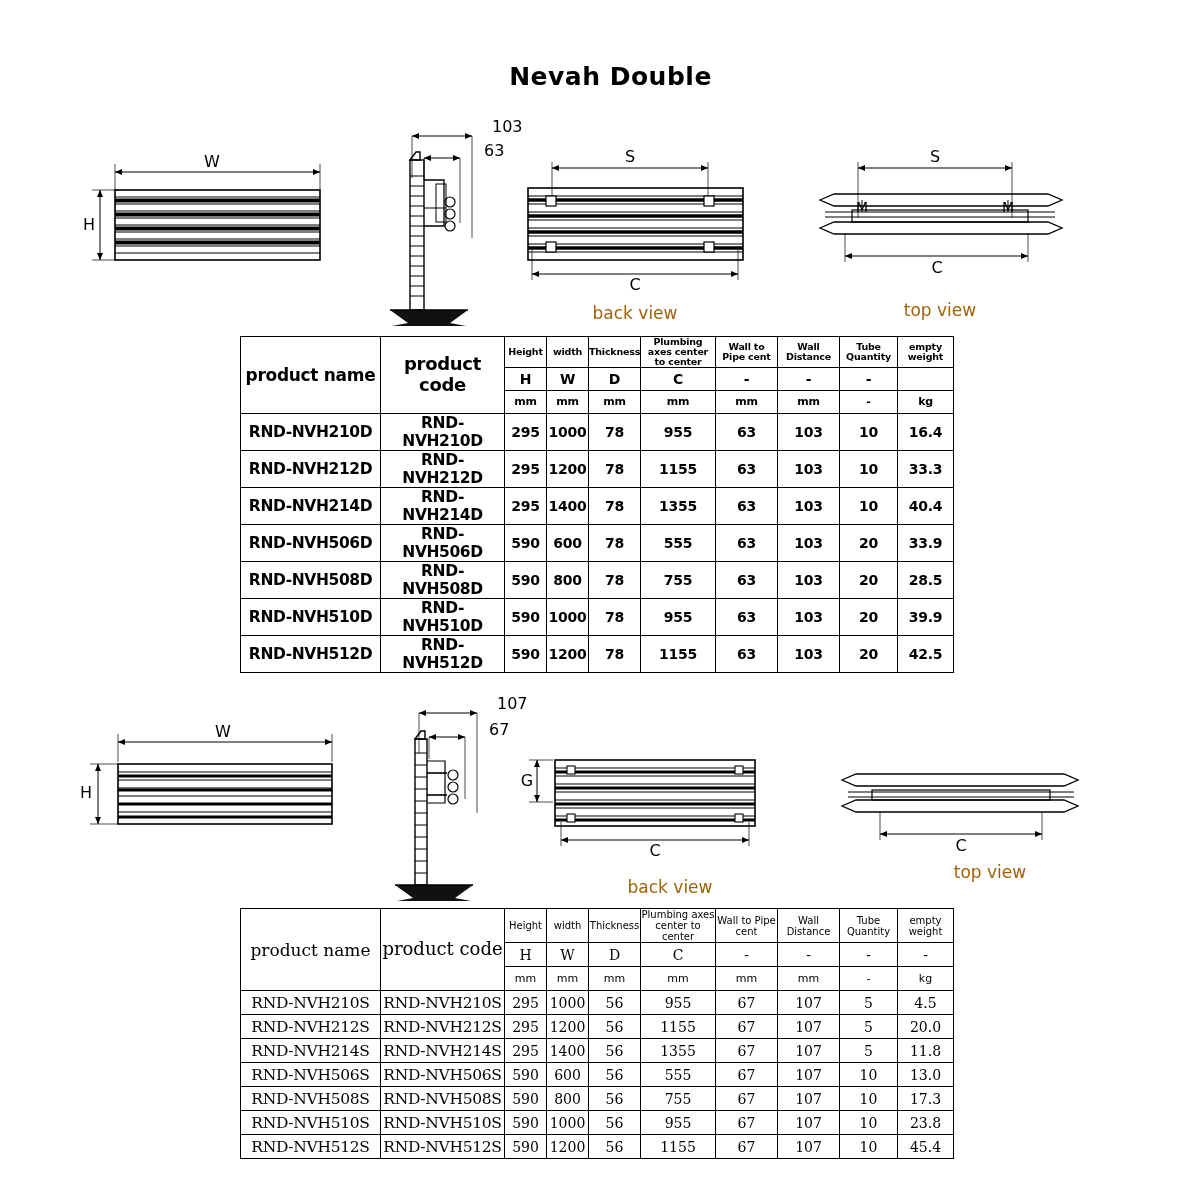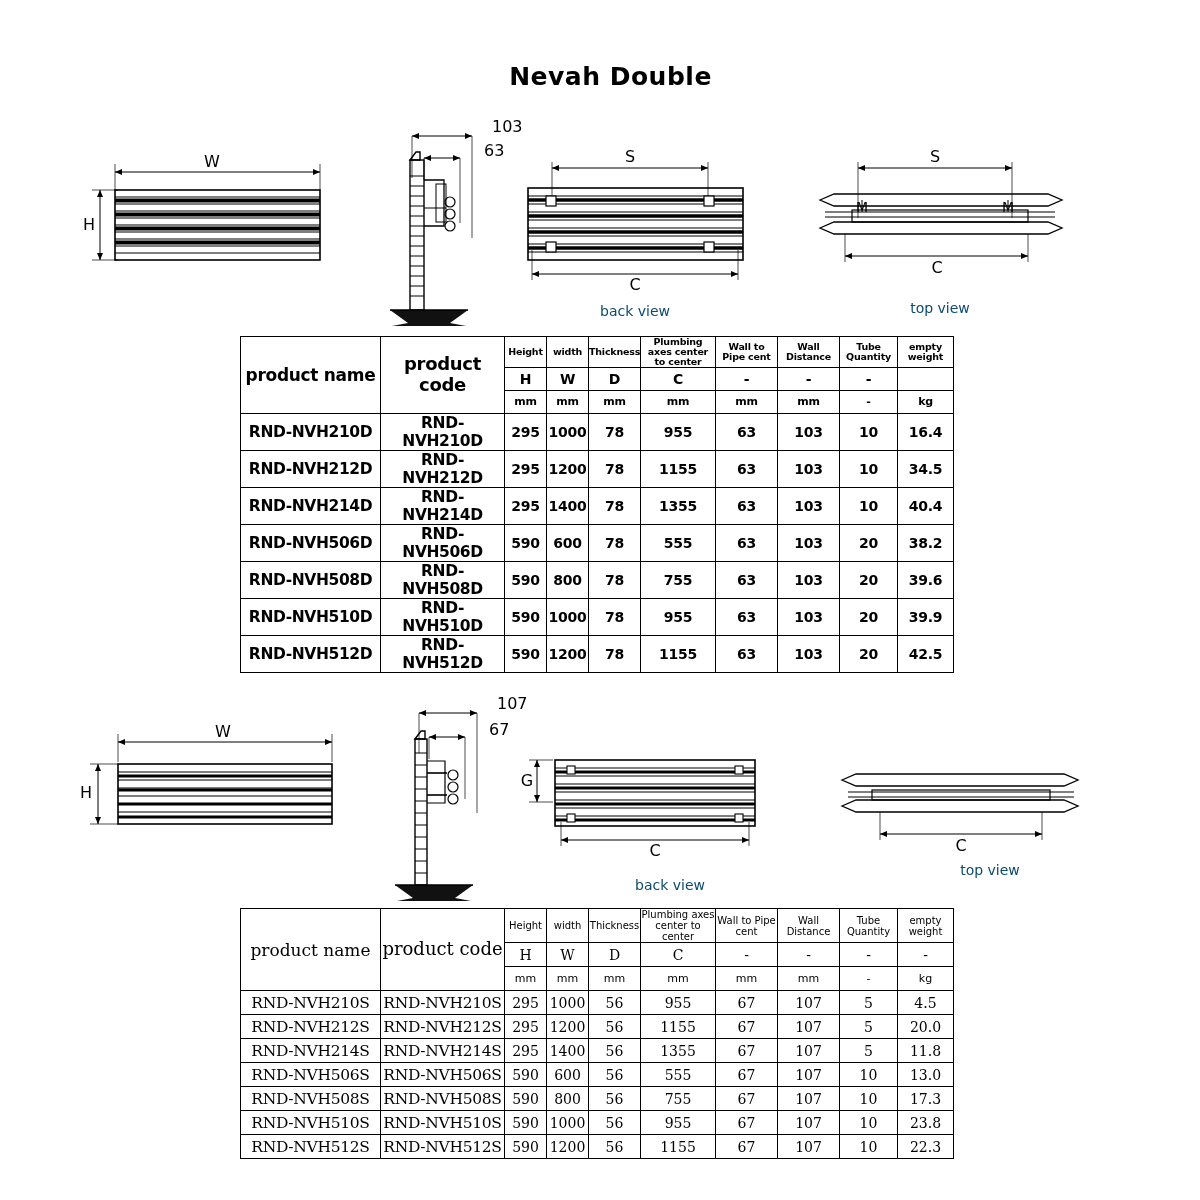--- a/index.html
+++ b/index.html
@@ -17,23 +17,23 @@
     font-weight: bold;
     font-size: 25px;
     font-family: "DejaVu Sans", sans-serif;
     letter-spacing: 0.5px;
   }
   #title-double { position: absolute; left: 0; top: 62px; width: 1200px; padding-left: 21px; }
   #title-single { position: absolute; left: 0; top: 643px; width: 1200px; }
 
   .view-label {
     position: absolute;
-    font-size: 14px;
+    font-size: 17px;
     font-family: "DejaVu Sans", sans-serif;
-    color: #0c4a6e;
+    color: #a16207;
     text-align: center;
   }
 
   
   .drawing { position: absolute; }
   svg { display: block; }
 
   
   table.spec {
     border-collapse: collapse;
@@ -314,21 +314,21 @@
       <tr>
         <td class="cell-name">RND-NVH212D</td>
         <td class="cell-code">RND-NVH212D</td>
         <td>295</td>
         <td>1200</td>
         <td>78</td>
         <td>1155</td>
         <td>63</td>
         <td>103</td>
         <td>10</td>
-        <td>34.5</td>
+        <td>33.3</td>
       </tr>
       <tr>
         <td class="cell-name">RND-NVH214D</td>
         <td class="cell-code">RND-NVH214D</td>
         <td>295</td>
         <td>1400</td>
         <td>78</td>
         <td>1355</td>
         <td>63</td>
         <td>103</td>
@@ -338,33 +338,33 @@
       <tr>
         <td class="cell-name">RND-NVH506D</td>
         <td class="cell-code">RND-NVH506D</td>
         <td>590</td>
         <td>600</td>
         <td>78</td>
         <td>555</td>
         <td>63</td>
         <td>103</td>
         <td>20</td>
-        <td>38.2</td>
+        <td>33.9</td>
       </tr>
       <tr>
         <td class="cell-name">RND-NVH508D</td>
         <td class="cell-code">RND-NVH508D</td>
         <td>590</td>
         <td>800</td>
         <td>78</td>
         <td>755</td>
         <td>63</td>
         <td>103</td>
         <td>20</td>
-        <td>39.6</td>
+        <td>28.5</td>
       </tr>
       <tr>
         <td class="cell-name">RND-NVH510D</td>
         <td class="cell-code">RND-NVH510D</td>
         <td>590</td>
         <td>1000</td>
         <td>78</td>
         <td>955</td>
         <td>63</td>
         <td>103</td>
@@ -641,18 +641,18 @@
       <tr>
         <td class="cell-name">RND-NVH512S</td>
         <td class="cell-code">RND-NVH512S</td>
         <td>590</td>
         <td>1200</td>
         <td>56</td>
         <td>1155</td>
         <td>67</td>
         <td>107</td>
         <td>10</td>
-        <td>22.3</td>
+        <td>45.4</td>
       </tr>
     </tbody>
   </table>
 
 </div>
 
 </body></html>

